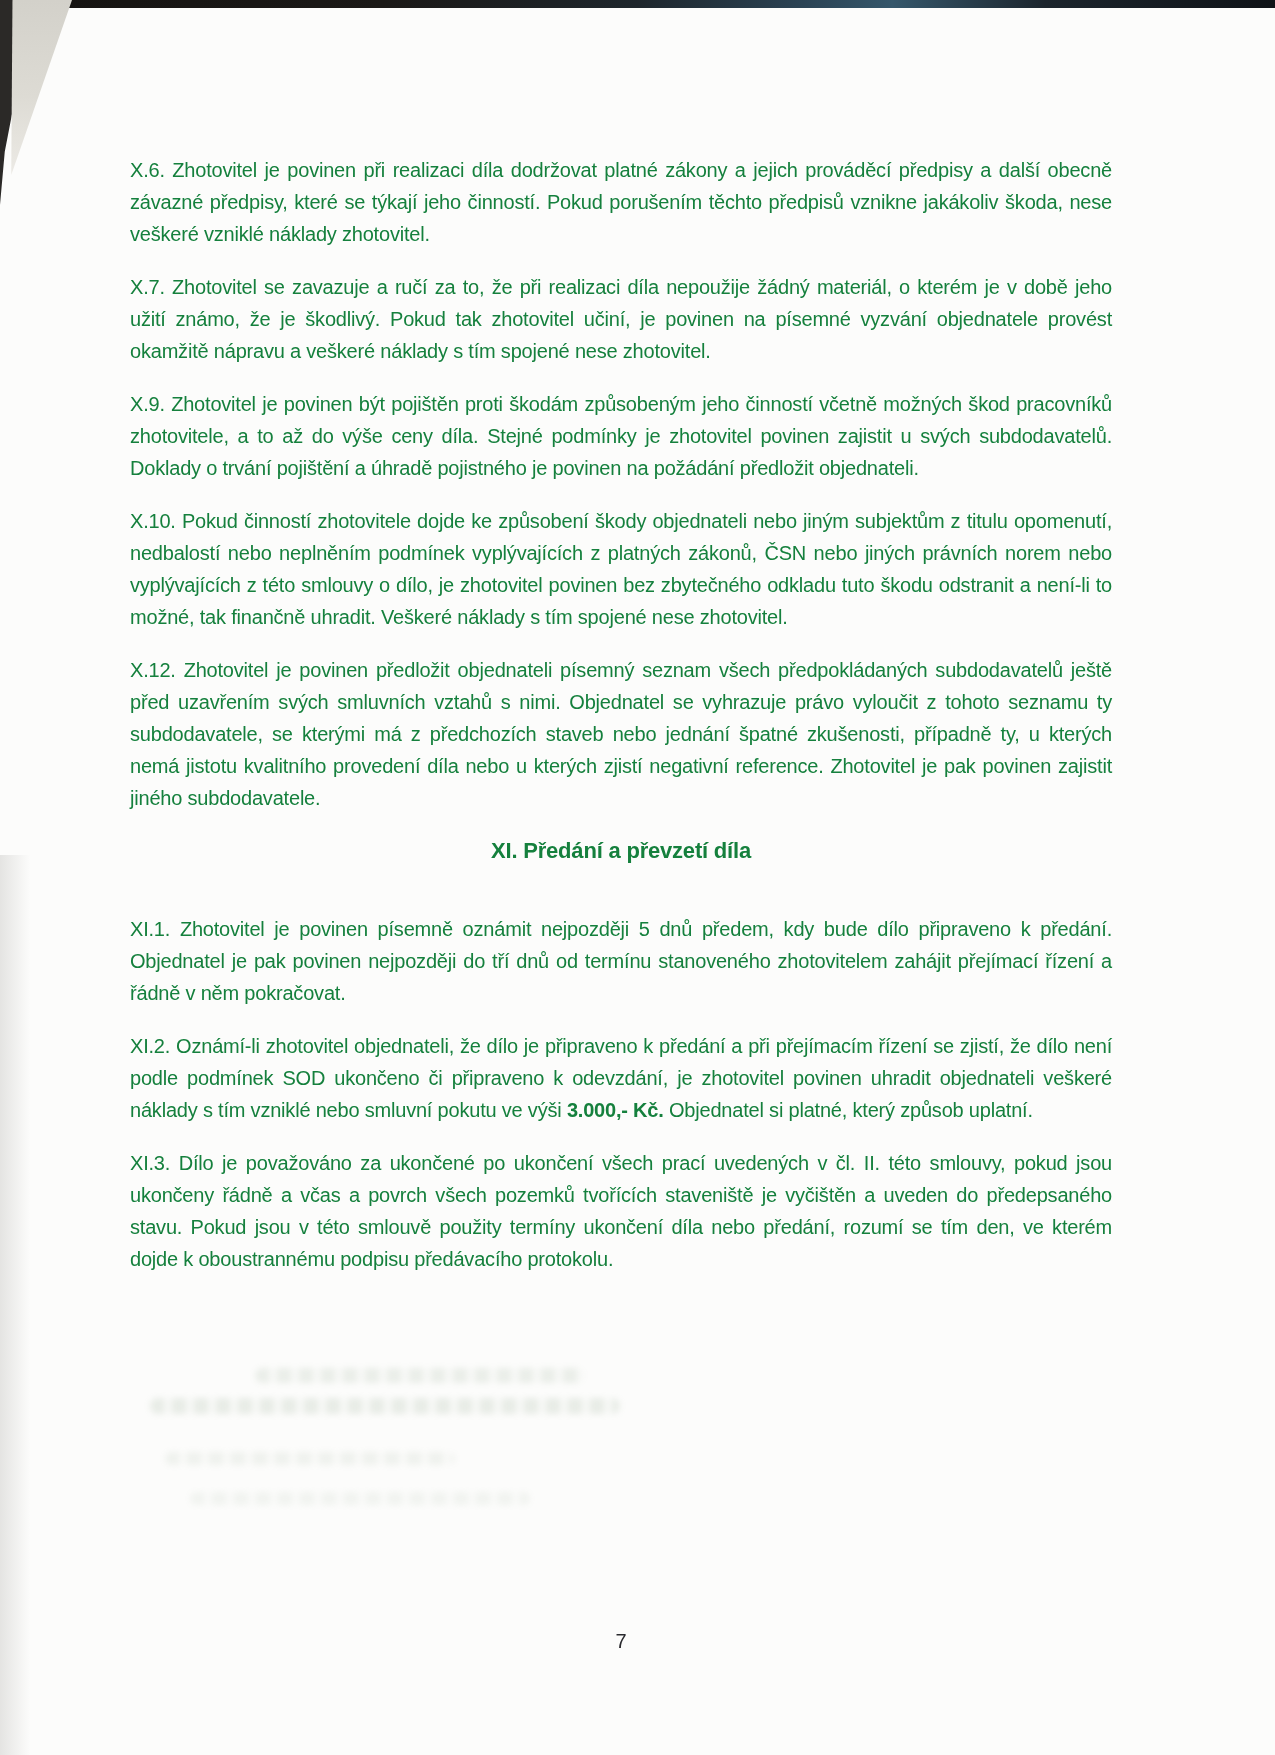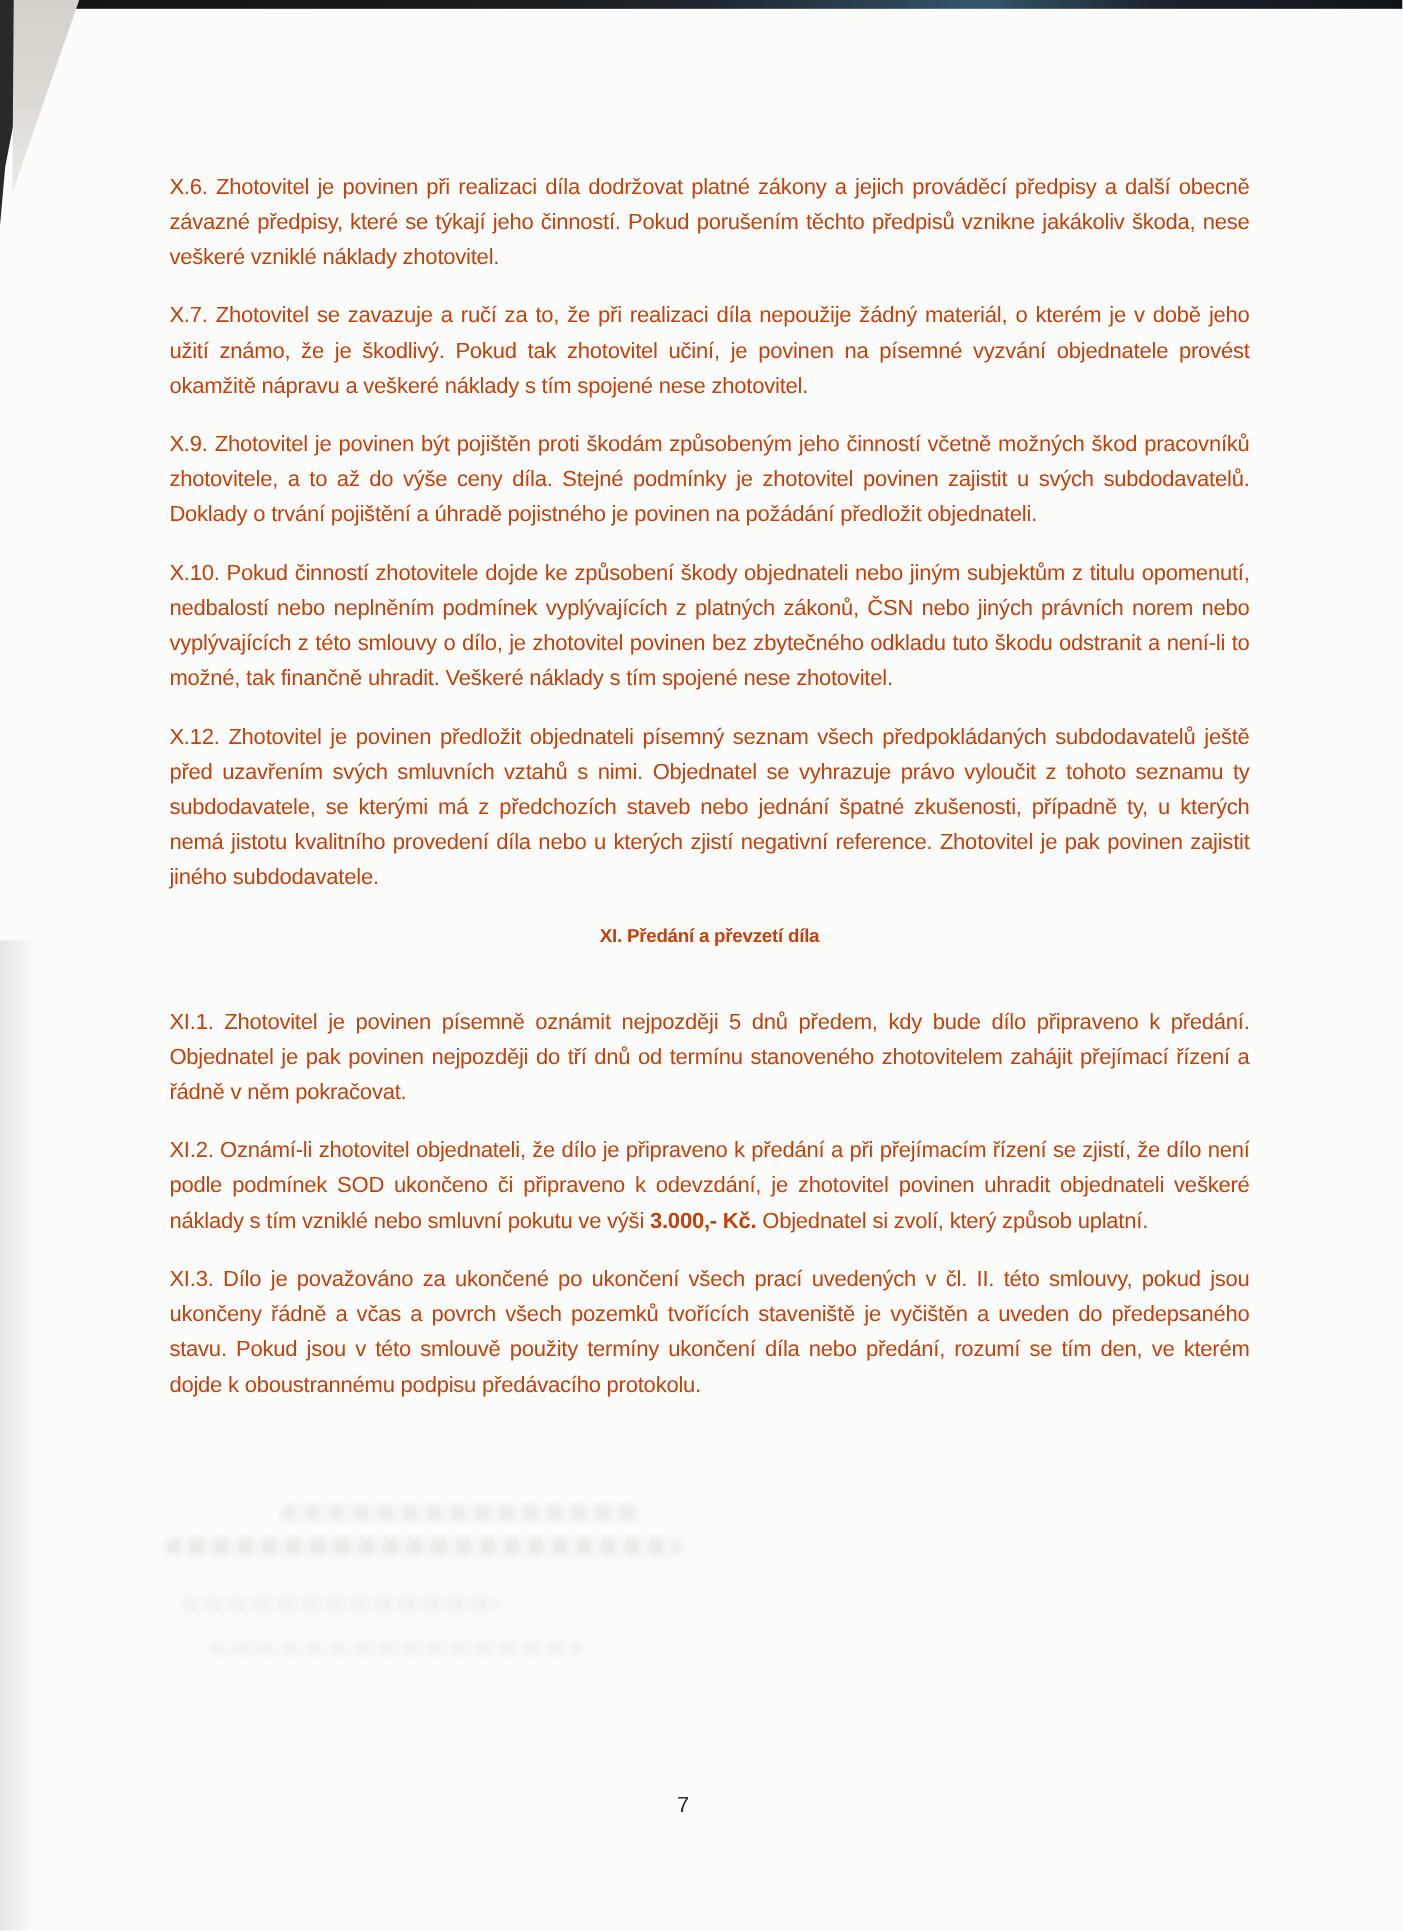--- a/index.html
+++ b/index.html
@@ -58,36 +58,35 @@
   .ghost.g2 { left: 150px; top: 1398px; width: 470px; height: 16px; opacity: 0.34; }
   .ghost.g3 { left: 165px; top: 1452px; width: 290px; height: 13px; opacity: 0.22; }
   .ghost.g4 { left: 190px; top: 1492px; width: 340px; height: 13px; opacity: 0.18; }
 
   
   .content {
     position: absolute;
     left: 130px;
     top: 154px;
     width: 982px;
-    color: #c2410c;
+    color: #15803d;
     font-size: 20px;
     line-height: 32px;
     letter-spacing: -0.2px;
     text-align: justify;
-    margin-left: 24px;
   }
   .para {
     margin: 0 0 21px 0;
   }
   .pnum { white-space: nowrap; }
   .section-heading {
     margin: 0 0 46px 0;
     text-align: center;
     font-weight: bold;
-    font-size: 17px;
+    font-size: 22px;
   }
   .bold { font-weight: bold; }
 
   .page-number {
     position: absolute;
     left: 130px;
     top: 1630px;
     width: 982px;
     text-align: center;
     color: #2a2a2e;
@@ -142,21 +141,21 @@
 
     <p class="para">
       <span class="pnum">XI.1.</span>
       <span>Zhotovitel je povinen písemně oznámit nejpozději 5 dnů předem, kdy bude dílo připraveno k předání. Objednatel je pak povinen nejpozději do tří dnů od termínu stanoveného zhotovitelem zahájit přejímací řízení a řádně v něm pokračovat.</span>
     </p>
 
     <p class="para">
       <span class="pnum">XI.2.</span>
       <span>Oznámí-li zhotovitel objednateli, že dílo je připraveno k předání a při přejímacím řízení se zjistí, že dílo není podle podmínek SOD ukončeno či připraveno k odevzdání, je zhotovitel povinen uhradit objednateli veškeré náklady s tím vzniklé nebo smluvní pokutu ve výši</span>
       <span class="bold">3.000,- Kč.</span>
-      <span>Objednatel si zvolí, který způsob uplatní.</span>
+      <span>Objednatel si platné, který způsob uplatní.</span>
     </p>
 
     <p class="para">
       <span class="pnum">XI.3.</span>
       <span>Dílo je považováno za ukončené po ukončení všech prací uvedených v čl. II. této smlouvy, pokud jsou ukončeny řádně a včas a povrch všech pozemků tvořících staveniště je vyčištěn a uveden do předepsaného stavu. Pokud jsou v této smlouvě použity termíny ukončení díla nebo předání, rozumí se tím den, ve kterém dojde k oboustrannému podpisu předávacího protokolu.</span>
     </p>
 
   </div>
 
   <div class="page-number">7</div>

